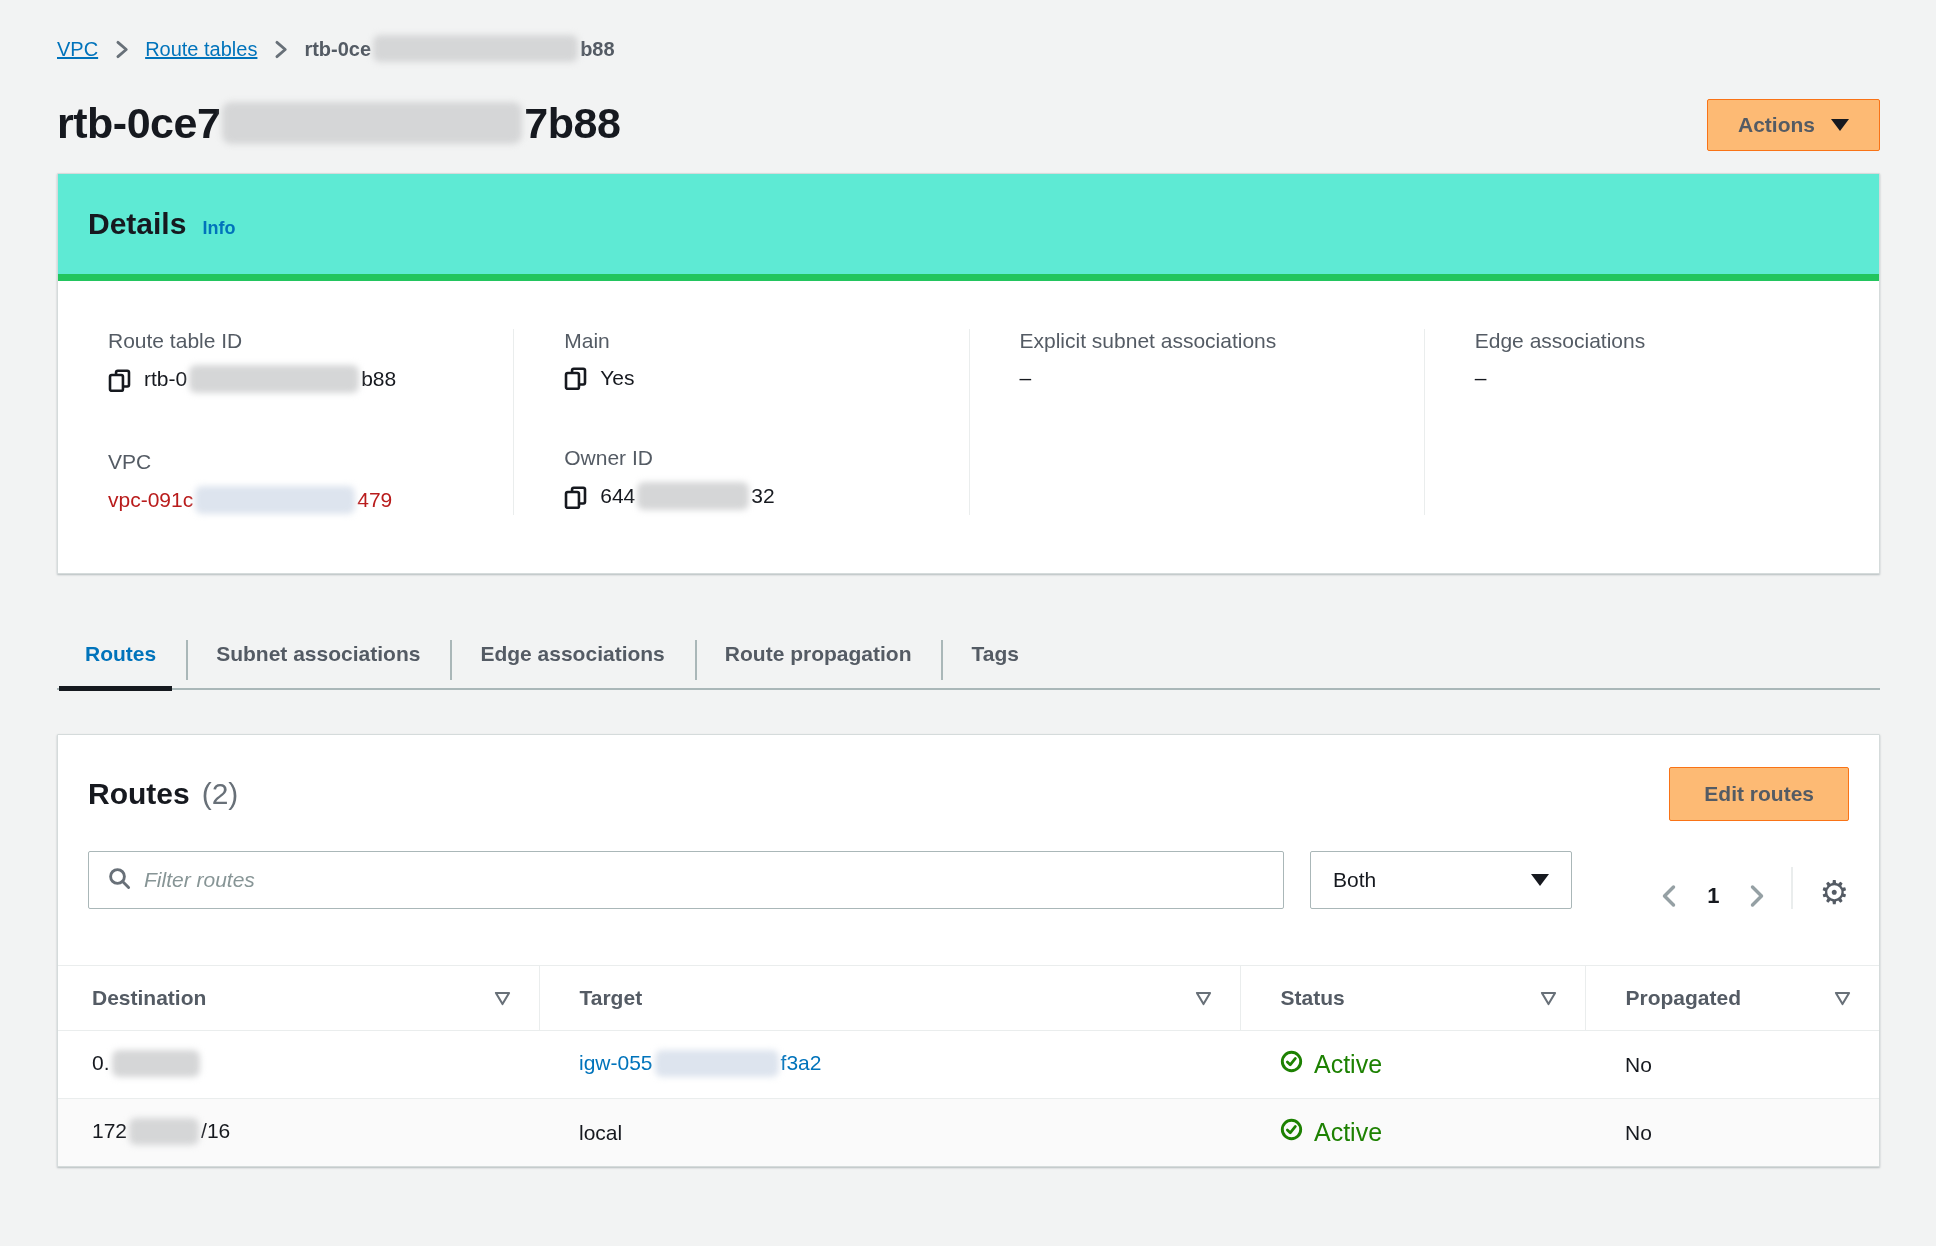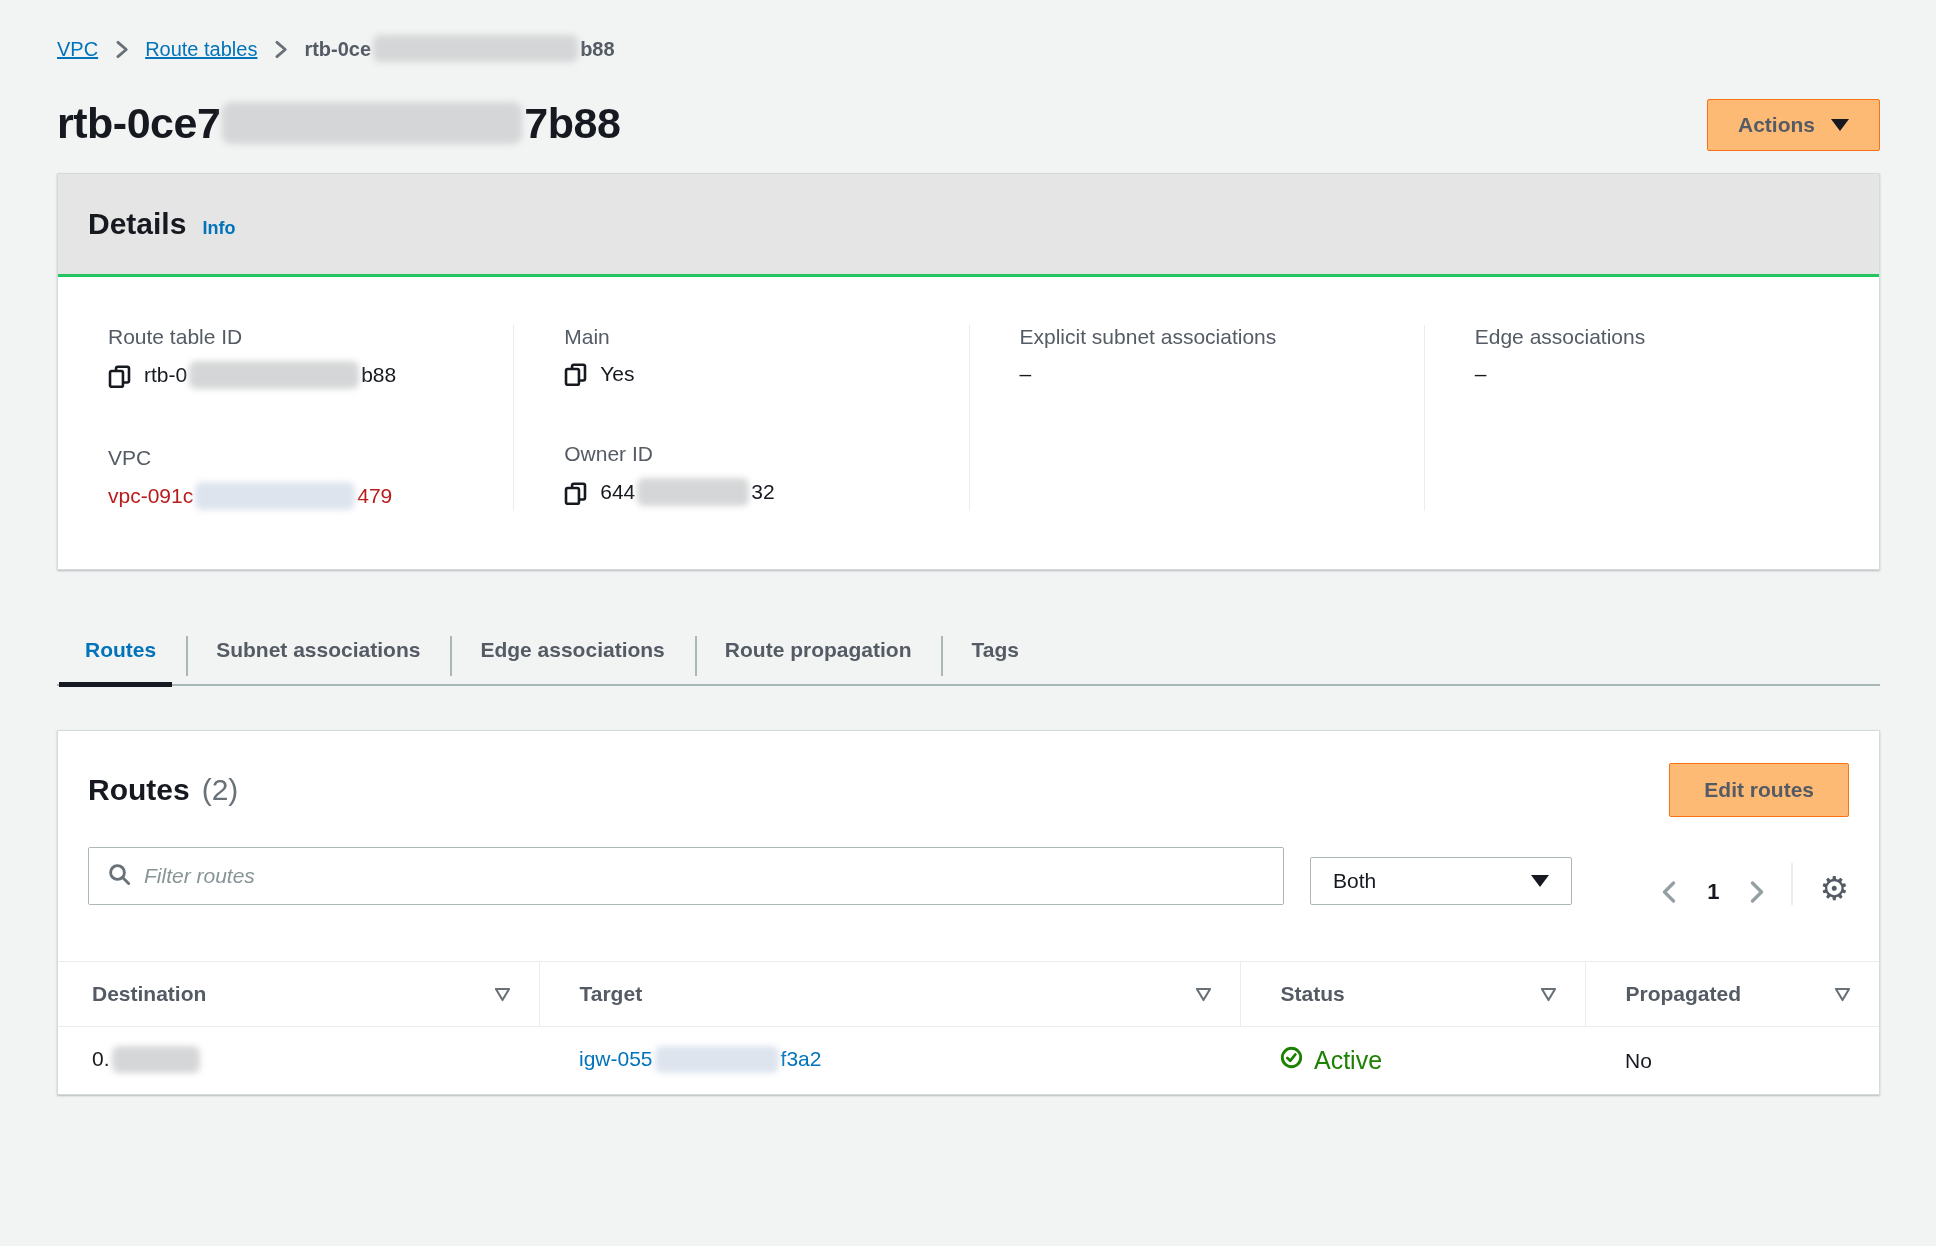--- a/index.html
+++ b/index.html
@@ -31,21 +31,21 @@
 
   
   .title-row { display:flex; justify-content:space-between; align-items:flex-start; margin-bottom:22px; }
   h1 { font-size:43px; font-weight:700; color:#16191f; letter-spacing:-.5px; display:flex; align-items:center; }
   .btn { background:#fdba74; border:1px solid #f97316; border-radius:2px; color:#545b64; font-weight:700; font-size:21px; font-family:inherit; cursor:pointer; }
   .actions-btn { padding:13px 30px; display:flex; align-items:center; gap:16px; }
   .caret-down { display:inline-flex; color:#16191f; }
 
   
   .card { background:#fff; border:1px solid #d5dbdb; border-radius:1px; box-shadow:0 1px 2px 0 rgba(0,28,36,.25); }
-  .card-header { background:#e5e5e5; border-bottom:3px solid #22c55e; padding:33px 30px; display:flex; align-items:baseline; gap:16px; }
+  .card-header { background:#5eead4; border-bottom:7px solid #22c55e; padding:33px 30px; display:flex; align-items:baseline; gap:16px; }
   .card-header h2 { font-size:30px; font-weight:700; color:#16191f; }
   .info-link { color:#0073bb; font-weight:700; font-size:18px; text-decoration:none; cursor:pointer; }
 
   
   .details-card { margin-bottom:0; }
   .details-body { display:grid; grid-template-columns:1fr 1fr 1fr 1fr; padding:48px 0 58px; }
   .dcol { padding:0 30px 0 50px; border-left:1px solid #eaeded; }
   .dcol:first-child { border-left:none; }
   .dfield + .dfield { margin-top:56px; }
   .dlabel { color:#545b64; font-size:21px; margin-bottom:13px; }
@@ -65,21 +65,21 @@
   .routes-card { margin-top:44px; border-radius:1px; }
   .routes-head { display:flex; justify-content:space-between; align-items:center; padding:32px 30px 0 30px; }
   .routes-title { font-size:30px; font-weight:700; display:flex; align-items:baseline; gap:12px; }
   .routes-count { color:#687078; font-weight:400; }
   .edit-routes-btn { padding:14px 34px; }
 
   .filter-row { display:flex; align-items:flex-end; padding:30px 30px 56px 30px; }
   .search-box { flex:0 0 auto; width:1196px; height:58px; border:1px solid #aab7b8; border-radius:2px; background:#fff; display:flex; align-items:center; padding:0 18px; gap:13px; }
   .search-box input { border:none; outline:none; flex:1; font-size:21px; font-family:inherit; color:#16191f; background:transparent; }
   .search-box input::placeholder { color:#879596; font-style:italic; }
-  .scope-select { width:262px; height:48px; margin-left:26px; border:1px solid #aab7b8; border-radius:2px; background:#fff; display:flex; align-items:center; justify-content:space-between; padding:16px 22px; font-size:21px; color:#16191f; cursor:pointer; }
+  .scope-select { width:262px; height:58px; margin-left:26px; border:1px solid #aab7b8; border-radius:2px; background:#fff; display:flex; align-items:center; justify-content:space-between; padding:16px 22px; font-size:21px; color:#16191f; cursor:pointer; }
   .pager { margin-left:auto; display:flex; align-items:center; gap:30px; font-size:21px; }
   .pg-btn { background:none; border:none; cursor:pointer; display:inline-flex; color:#95a0a4; padding:0; }
   .pg-num { font-weight:700; color:#16191f; background:none; border:none; font-size:22px; font-family:inherit; cursor:pointer; }
   .v-div { width:2px; height:42px; background:#eaeded; margin:0 26px; }
   .gear-btn { background:none; border:none; cursor:pointer; color:#545b64; font-size:33px; line-height:1; font-family:"DejaVu Sans", sans-serif; padding:0; }
 
   
   table { width:100%; border-collapse:collapse; }
   col.c1{width:481px} col.c2{width:701px} col.c3{width:345px} col.c4{width:auto}
   thead th { text-align:left; font-size:21px; font-weight:700; color:#545b64; padding:20px 28px 20px 34px; border-top:1px solid #eaeded; border-bottom:1px solid #eaeded; }
@@ -332,17 +332,35 @@
                 <svg width="23" height="23" viewBox="0 0 16 16">
                     <circle cx="8" cy="8" r="6.4" fill="none" stroke="#1d8102" stroke-width="2"></circle>
                     <path d="M5.1 8.3l2 2 3.6-4.4" fill="none" stroke="#1d8102" stroke-width="1.9" stroke-linecap="round" stroke-linejoin="round"></path>
                   </svg>
               </span>
               <span>Active</span>
             </span>
           </td>
           <td>No</td>
         </tr>
+        <tr class="alt">
+          <td>
+            <span>172</span><span class="redact r-d2"></span><span>/16</span>
+          </td>
+          <td>local</td>
+          <td>
+            <span class="status-ok">
+              <span>
+                <svg width="23" height="23" viewBox="0 0 16 16">
+                    <circle cx="8" cy="8" r="6.4" fill="none" stroke="#1d8102" stroke-width="2"></circle>
+                    <path d="M5.1 8.3l2 2 3.6-4.4" fill="none" stroke="#1d8102" stroke-width="1.9" stroke-linecap="round" stroke-linejoin="round"></path>
+                  </svg>
+              </span>
+              <span>Active</span>
+            </span>
+          </td>
+          <td>No</td>
+        </tr>
       </tbody>
     </table>
   </section>
 
 </div>
 
 </body></html>

